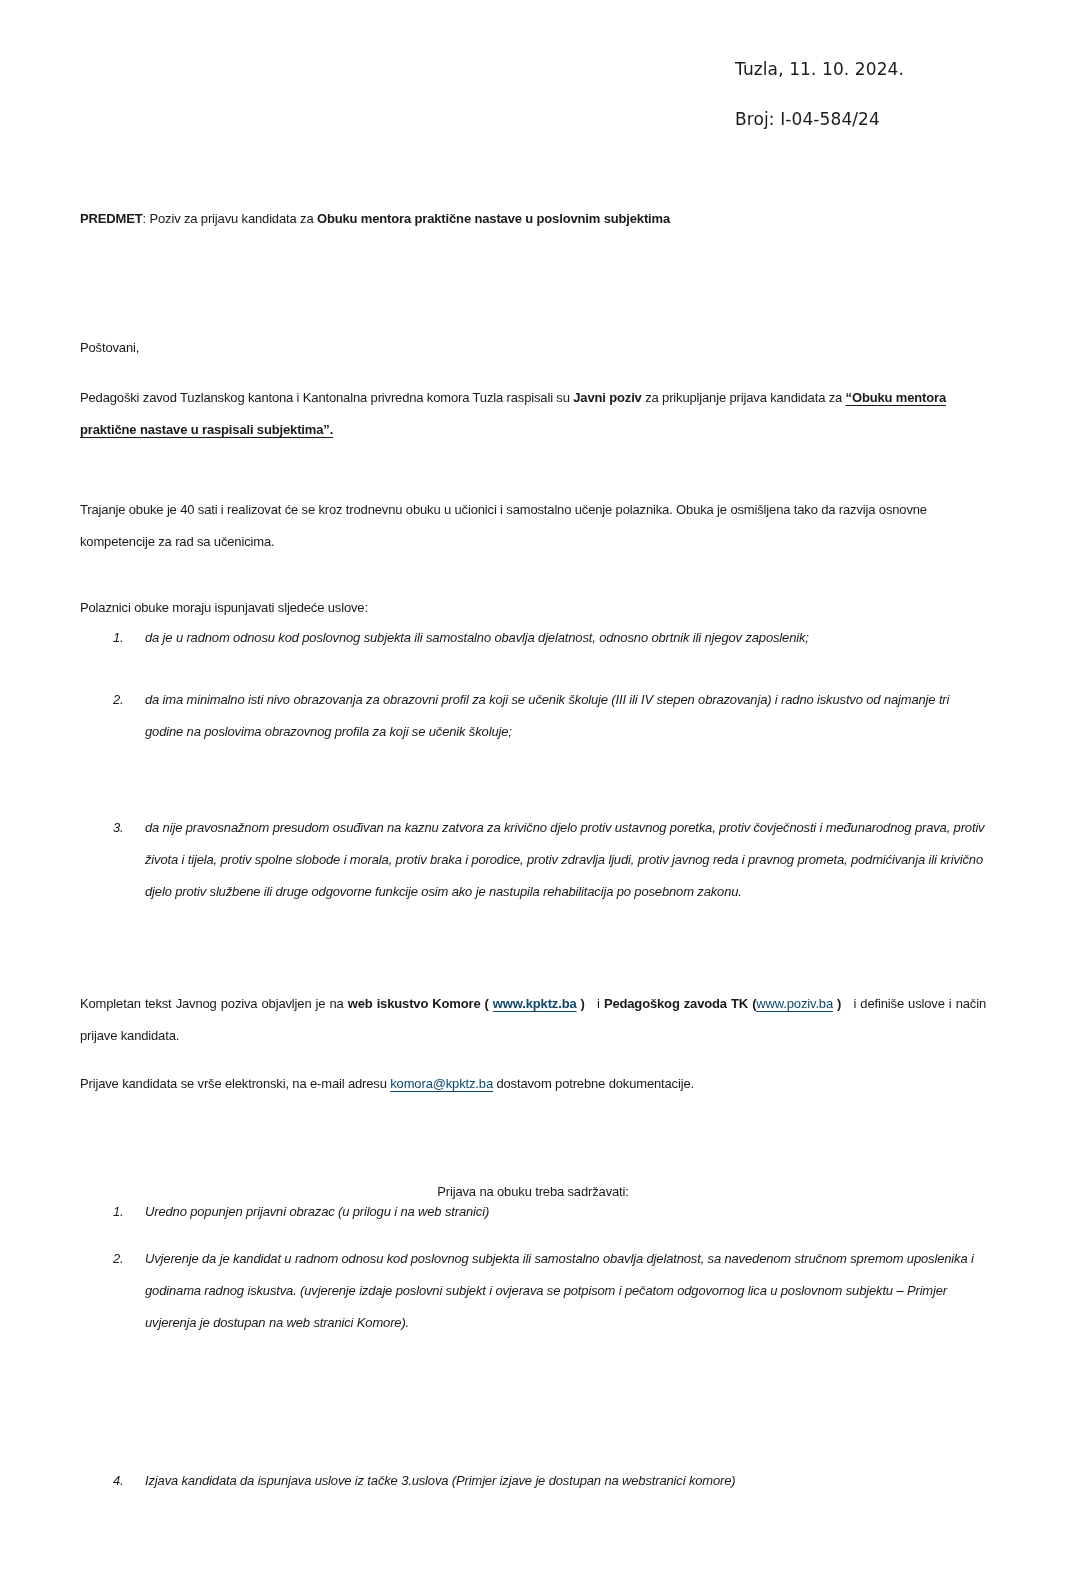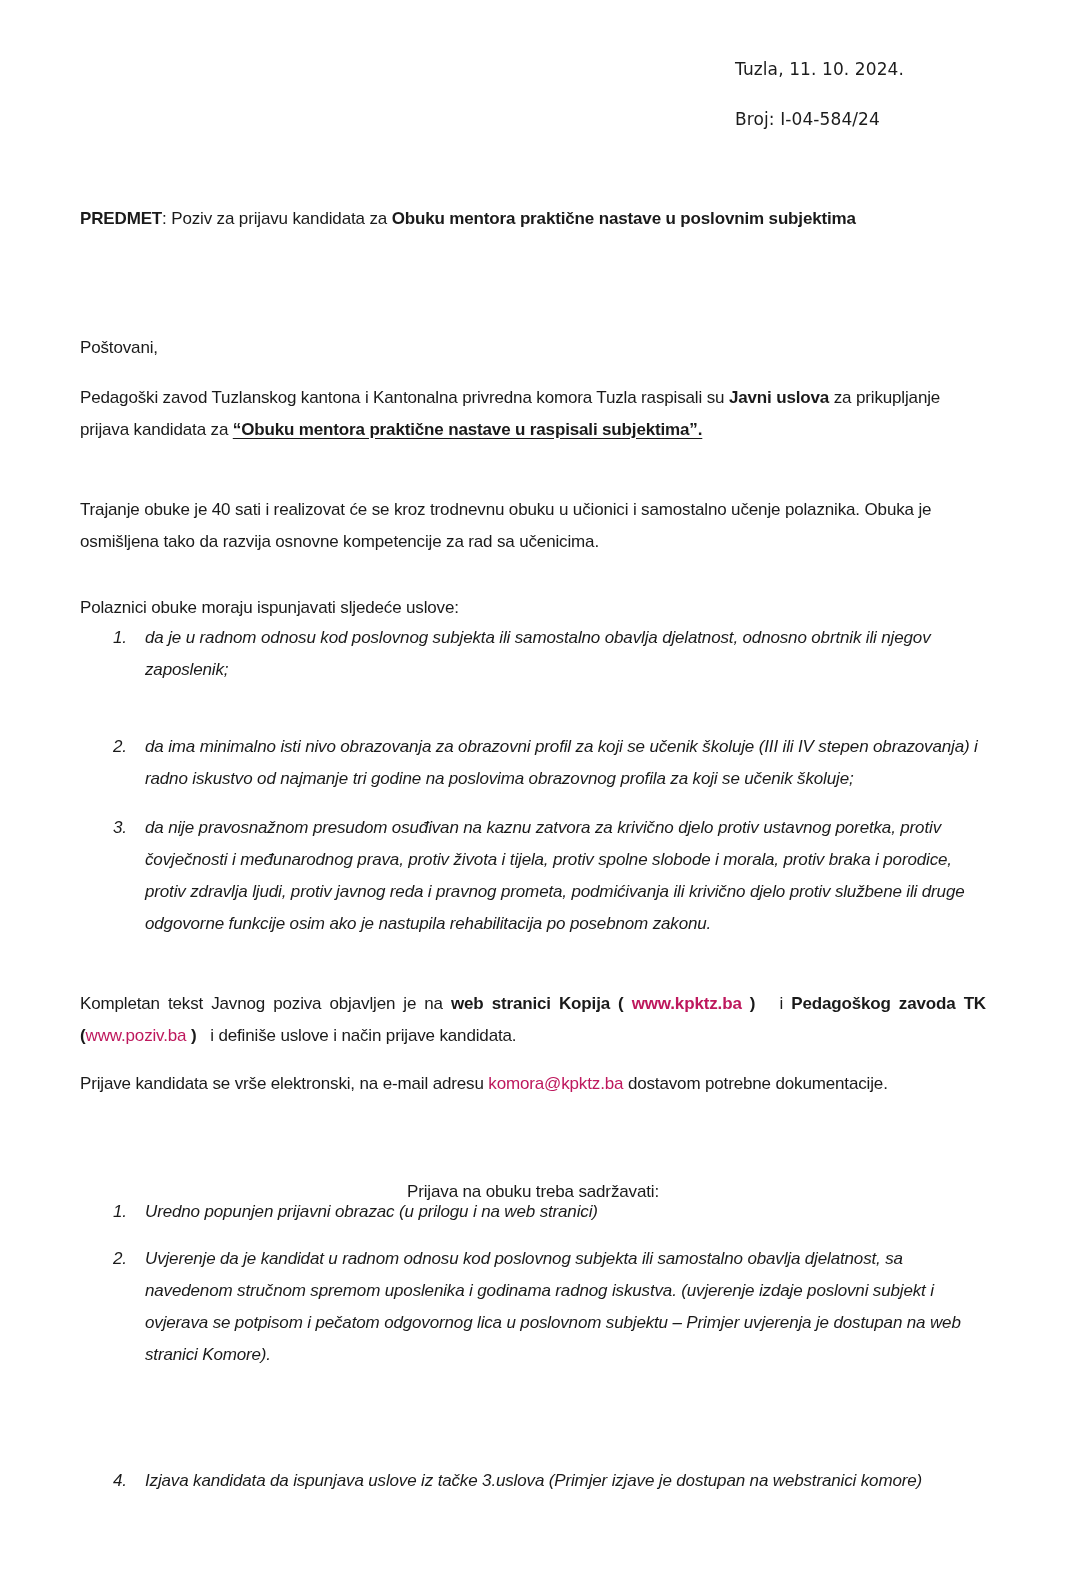--- a/index.html
+++ b/index.html
@@ -10,66 +10,66 @@
   .page { position: absolute; left: 0; top: 0; width: 1080px; height: 1200px; }
   .meta {
     position: absolute; left: 735px; font-family: "DejaVu Sans", sans-serif;
     font-size: 17px; color: #1c1c1c; letter-spacing: 0.1px;
   }
   .meta.date { top: 59px; }
   .meta.number { top: 109px; }
   p { margin: 0; }
   .b { font-weight: bold; }
   .u { text-decoration: underline; text-underline-offset: 3px; }
-  .link { color: #be185d; text-underline-offset: 3px; }
+  .link { color: #0c4a6e; text-decoration: underline; text-underline-offset: 3px; }
   .justify { text-align: justify; }
-  .block { position: absolute; left: 80px; width: 906px; font-size: 17px; line-height: 32px; letter-spacing: -0.15px; }
+  .block { position: absolute; left: 80px; width: 906px; font-size: 13px; line-height: 32px; letter-spacing: -0.15px; }
   .li { position: relative; padding-left: 65px; text-indent: -32px; font-style: italic; }
   .li .num { display: inline-block; width: 32px; text-indent: 0; }
 </style>
 </head>
 <body>
 
 <div class="page">
 
   <div class="meta date">Tuzla, 11. 10. 2024.</div>
   <div class="meta number">Broj: I-04-584/24</div>
 
   <div class="block" style="top:203px;">
     <p><span class="b">PREDMET</span><span>:</span><span> Poziv za prijavu kandidata za </span><span class="b">Obuku mentora praktične nastave u poslovnim subjektima</span></p>
   </div>
 
   <div class="block" style="top:332px;">
     <p>Poštovani,</p>
   </div>
 
   <div class="block" style="top:382px;">
-    <p><span>Pedagoški zavod Tuzlanskog kantona i Kantonalna privredna komora Tuzla raspisali su </span><span class="b">Javni uslova</span><span> za prikupljanje prijava kandidata za </span><span class="b u">“Obuku mentora praktične nastave u raspisali subjektima”.</span></p>
+    <p><span>Pedagoški zavod Tuzlanskog kantona i Kantonalna privredna komora Tuzla raspisali su </span><span class="b">Javni poziv</span><span> za prikupljanje prijava kandidata za </span><span class="b u">“Obuku mentora praktične nastave u raspisali subjektima”.</span></p>
   </div>
 
   <div class="block" style="top:494px;">
     <p>Trajanje obuke je 40 sati i realizovat će se kroz trodnevnu obuku u učionici i samostalno učenje polaznika. Obuka je osmišljena tako da razvija osnovne kompetencije za rad sa učenicima.</p>
   </div>
 
   <div class="block" style="top:592px;">
     <p>Polaznici obuke moraju ispunjavati sljedeće uslove:</p>
   </div>
 
   <div class="block" style="top:622px;">
     <div class="li"><span class="num">1.</span><span>da je u radnom odnosu kod poslovnog subjekta ili samostalno obavlja djelatnost, odnosno obrtnik ili njegov zaposlenik;</span></div>
   </div>
-  <div class="block" style="top:731px;">
+  <div class="block" style="top:684px;">
     <div class="li"><span class="num">2.</span><span>da ima minimalno isti nivo obrazovanja za obrazovni profil za koji se učenik školuje (III ili IV stepen obrazovanja) i radno iskustvo od najmanje tri godine na poslovima obrazovnog profila za koji se učenik školuje;</span></div>
   </div>
   <div class="block" style="top:812px;">
     <div class="li"><span class="num">3.</span><span>da nije pravosnažnom presudom osuđivan na kaznu zatvora za krivično djelo protiv ustavnog poretka, protiv čovječnosti i međunarodnog prava, protiv života i tijela, protiv spolne slobode i morala, protiv braka i porodice, protiv zdravlja ljudi, protiv javnog reda i pravnog prometa, podmićivanja ili krivično djelo protiv službene ili druge odgovorne funkcije osim ako je nastupila rehabilitacija po posebnom zakonu.</span></div>
   </div>
 
   <div class="block justify" style="top:988px;">
-    <p><span>Kompletan tekst Javnog poziva objavljen je na </span><span class="b">web stranici Kopija (</span> <a class="link b">www.kpktz.ba</a><span class="b"> )</span>&nbsp;&nbsp; <span>i</span> <span class="b">Pedagoškog zavoda TK (</span><a class="link">www.poziv.ba</a><span class="b"> )</span>&nbsp;&nbsp; <span>i definiše uslove i način prijave kandidata.</span></p>
+    <p><span>Kompletan tekst Javnog poziva objavljen je na </span><span class="b">web iskustvo Komore (</span> <a class="link b">www.kpktz.ba</a><span class="b"> )</span>&nbsp;&nbsp; <span>i</span> <span class="b">Pedagoškog zavoda TK (</span><a class="link">www.poziv.ba</a><span class="b"> )</span>&nbsp;&nbsp; <span>i definiše uslove i način prijave kandidata.</span></p>
   </div>
 
   <div class="block" style="top:1068px;">
     <p><span>Prijave kandidata se vrše elektronski, na e-mail adresu </span><a class="link">komora@kpktz.ba</a><span> dostavom potrebne dokumentacije.</span></p>
   </div>
 
   <div class="block" style="top:1176px;text-align:center;">
     <p>Prijava na obuku treba sadržavati:</p>
   </div>
 

